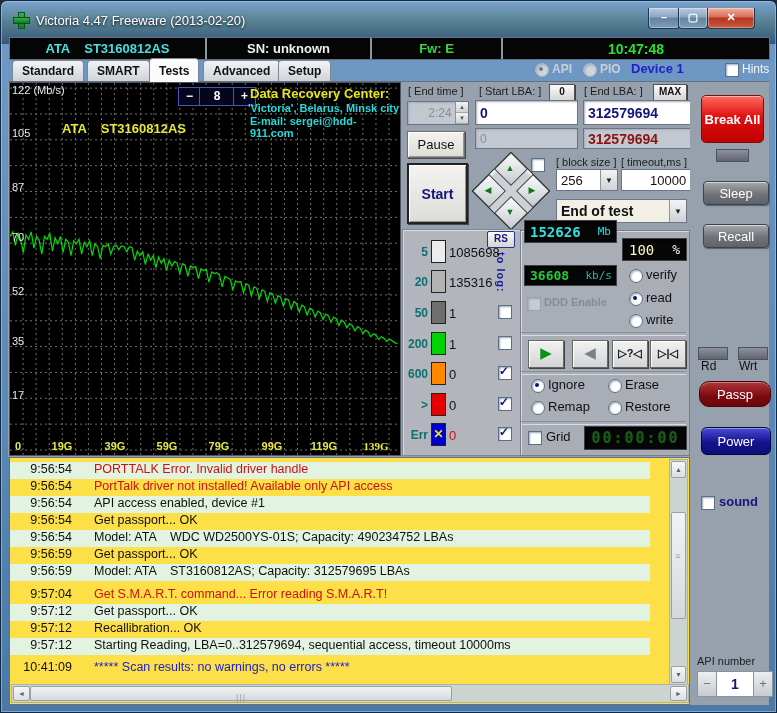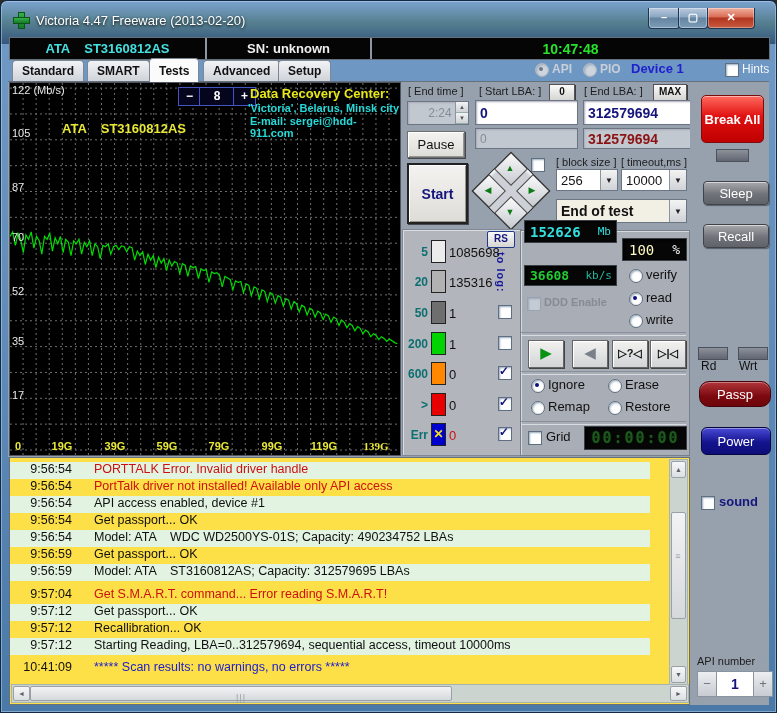--- a/index.html
+++ b/index.html
@@ -131,20 +131,21 @@
     <i class="h"></i>
   </div>
 <div class="abs titlebar-title">Victoria 4.47  Freeware (2013-02-20)</div>
 <div class="abs winbtn" style="right:97px;width:30px;">–</div>
 <div class="abs winbtn" style="right:69px;width:28px;">▢</div>
 <div class="abs winbtn close" style="right:22px;width:46px;">✕</div>
 
 <div class="abs infobar">
   <div class="infocell" style="width:195px;color:#45e0e0;">ATA    ST3160812AS</div>
   <div class="infocell" style="width:163px;color:#eeeeee;">SN: unknown</div>
+  <div class="infocell" style="width:129px;color:#35d93a;">Fw: E</div>
   <div class="infocell" style="flex:1;color:#27e32c;font-size:14px;border-right:none;">10:47:48</div>
 </div>
 
 <div class="tab" style="left:12px;">Standard</div>
 <div class="tab" style="left:87px;">SMART</div>
 <div class="tab active" style="left:149px;">Tests</div>
 <div class="tab" style="left:203px;">Advanced</div>
 <div class="tab" style="left:278px;">Setup</div>
 
 <div class="radio dis sel" style="left:535px;top:63px;"></div>
@@ -268,21 +269,21 @@
   <div class="dia-ar" style="left:27px;top:49px;">▼</div>
 </div>
 <div class="cb" style="left:531px;top:158px;"></div>
 
 <div class="lbl" style="left:556px;top:156px;">[ block size ]</div>
 <div class="combo" style="left:556px;top:169px;width:60px;height:20px;">
   <span class="val">256</span>
   <span class="dd">▼</span>
 </div>
 <div class="lbl" style="left:621px;top:156px;">[ timeout,ms ]</div>
-<div class="combo" style="left:621px;top:169px;width:64px;height:20px;">
+<div class="combo" style="left:621px;top:169px;width:64px;height:20px;padding-left:24px;">
   <span class="val">10000</span>
   <span class="dd">▼</span>
 </div>
 <div class="combo" style="left:556px;top:199px;width:129px;height:22px;background:#f2efe4;font-weight:bold;font-size:14px;">
   <span class="val">End of test</span>
   <span class="dd">▼</span>
 </div>
 
 <div class="abs legend"></div>
 <div class="minibtn" style="left:487px;top:231px;width:26px;border:1px solid #223a8c;color:#16167e;box-shadow:none;border-radius:2px;">RS</div>

